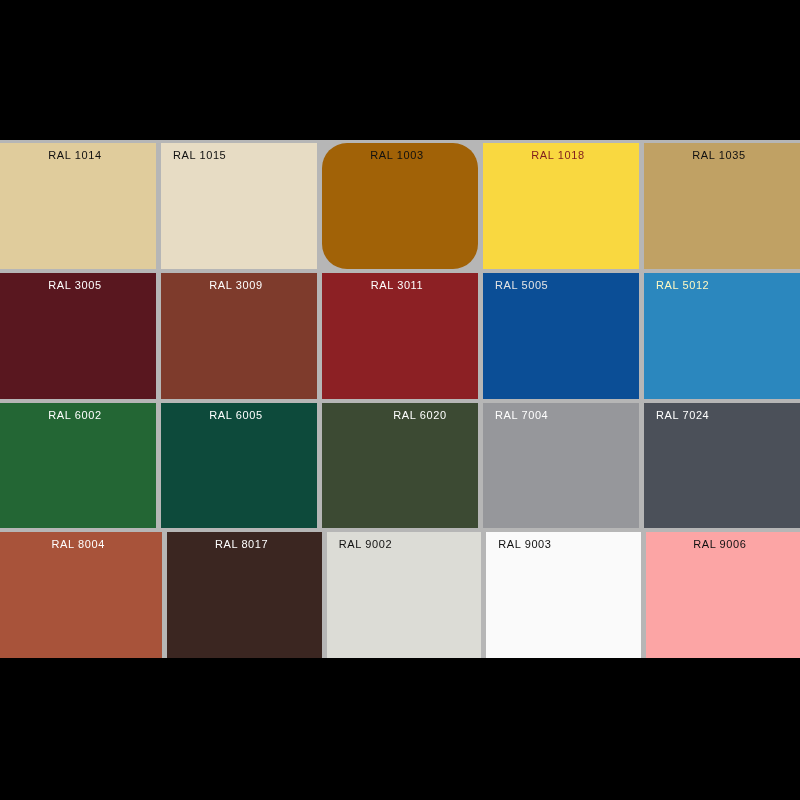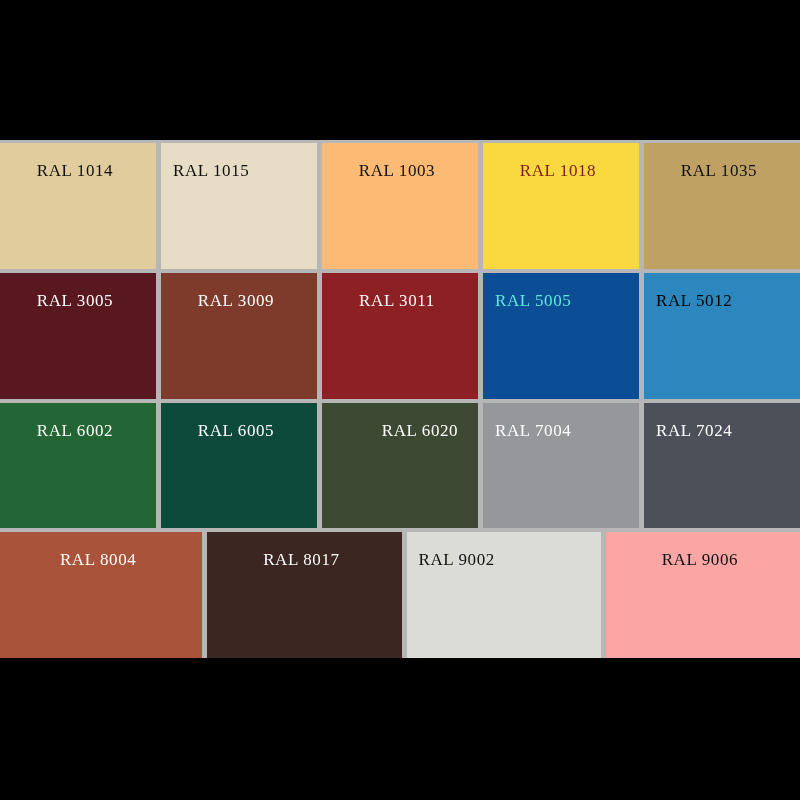--- a/index.html
+++ b/index.html
@@ -37,28 +37,28 @@
     min-height: 0;
   }
   .swatch {
     position: relative;
     flex: 1 1 0;
     min-width: 0;
     overflow: hidden;
   }
   .swatch-label {
     position: absolute;
-    top: 20px;
+    top: 5px;
     left: 0;
     right: 0;
-    font-size: 17px;
+    font-size: 11px;
     line-height: 15px;
     letter-spacing: 0.6px;
     white-space: nowrap;
-    font-family: Liberation Serif, serif;
+    font-family: Liberation Sans, sans-serif;
   }
   .align-center   { text-align: center; padding-right: 6px; }
   .align-left     { text-align: left;  padding-left: 12px; }
 
   
   .letterbox {
     position: absolute;
     left: 0;
     width: 800px;
     background: #000000;
@@ -74,45 +74,45 @@
   <div class="letterbox" id="letterbox-top"></div>
 
   <div id="chart" style="background: rgb(182, 182, 182);">
       <div class="swatch-row">
         <div class="swatch" style="background: rgb(224, 204, 156);">
           <span class="swatch-label align-center" style="color: rgb(16, 16, 16);">RAL 1014</span>
         </div>
         <div class="swatch" style="background: rgb(231, 220, 196);">
           <span class="swatch-label align-left" style="color: rgb(16, 16, 16);">RAL 1015</span>
         </div>
-        <div class="swatch" style="background: #fdba74;">
+        <div class="swatch" style="background: #a16207; border-radius: 25px;">
           <span class="swatch-label align-center" style="color: rgb(16, 16, 16);">RAL 1003</span>
         </div>
         <div class="swatch" style="background: rgb(249, 216, 64);">
           <span class="swatch-label align-center" style="color: #7f1d1d;">RAL 1018</span>
         </div>
         <div class="swatch" style="background: rgb(192, 161, 100);">
           <span class="swatch-label align-center" style="color: rgb(16, 16, 16);">RAL 1035</span>
         </div>
       </div>
       <div class="swatch-row">
         <div class="swatch" style="background: rgb(89, 23, 31);">
           <span class="swatch-label align-center" style="color: rgb(255, 255, 255);">RAL 3005</span>
         </div>
         <div class="swatch" style="background: rgb(126, 59, 44);">
           <span class="swatch-label align-center" style="color: rgb(255, 255, 255);">RAL 3009</span>
         </div>
         <div class="swatch" style="background: rgb(140, 32, 36);">
           <span class="swatch-label align-center" style="color: rgb(255, 255, 255);">RAL 3011</span>
         </div>
         <div class="swatch" style="background: rgb(11, 78, 150);">
-          <span class="swatch-label align-left" style="color: #5eead4;">RAL 5005</span>
+          <span class="swatch-label align-left" style="color: #e5e5e5;">RAL 5005</span>
         </div>
         <div class="swatch" style="background: rgb(43, 135, 190);">
-          <span class="swatch-label align-left" style="color: #000000;">RAL 5012</span>
+          <span class="swatch-label align-left" style="color: #fef9c3;">RAL 5012</span>
         </div>
       </div>
       <div class="swatch-row">
         <div class="swatch" style="background: rgb(35, 102, 52);">
           <span class="swatch-label align-center" style="color: rgb(255, 255, 255);">RAL 6002</span>
         </div>
         <div class="swatch" style="background: rgb(13, 74, 59);">
           <span class="swatch-label align-center" style="color: rgb(255, 255, 255);">RAL 6005</span>
         </div>
         <div class="swatch" style="background: rgb(60, 74, 51);">
@@ -128,20 +128,23 @@
       <div class="swatch-row">
         <div class="swatch" style="background: rgb(168, 83, 58); padding-left: 8px;">
           <span class="swatch-label align-center" style="color: rgb(255, 255, 255);">RAL 8004</span>
         </div>
         <div class="swatch" style="background: rgb(59, 38, 33);">
           <span class="swatch-label align-center" style="color: rgb(255, 255, 255);">RAL 8017</span>
         </div>
         <div class="swatch" style="background: rgb(220, 220, 214);">
           <span class="swatch-label align-left" style="color: rgb(16, 16, 16);">RAL 9002</span>
         </div>
+        <div class="swatch" style="background: rgb(250, 250, 250);">
+          <span class="swatch-label align-left" style="color: rgb(16, 16, 16);">RAL 9003</span>
+        </div>
         <div class="swatch" style="background: #fca5a5;">
           <span class="swatch-label align-center" style="color: rgb(16, 16, 16);">RAL 9006</span>
         </div>
       </div>
     </div>
 
   <div class="letterbox" id="letterbox-bottom"></div>
 
 </div>
 

